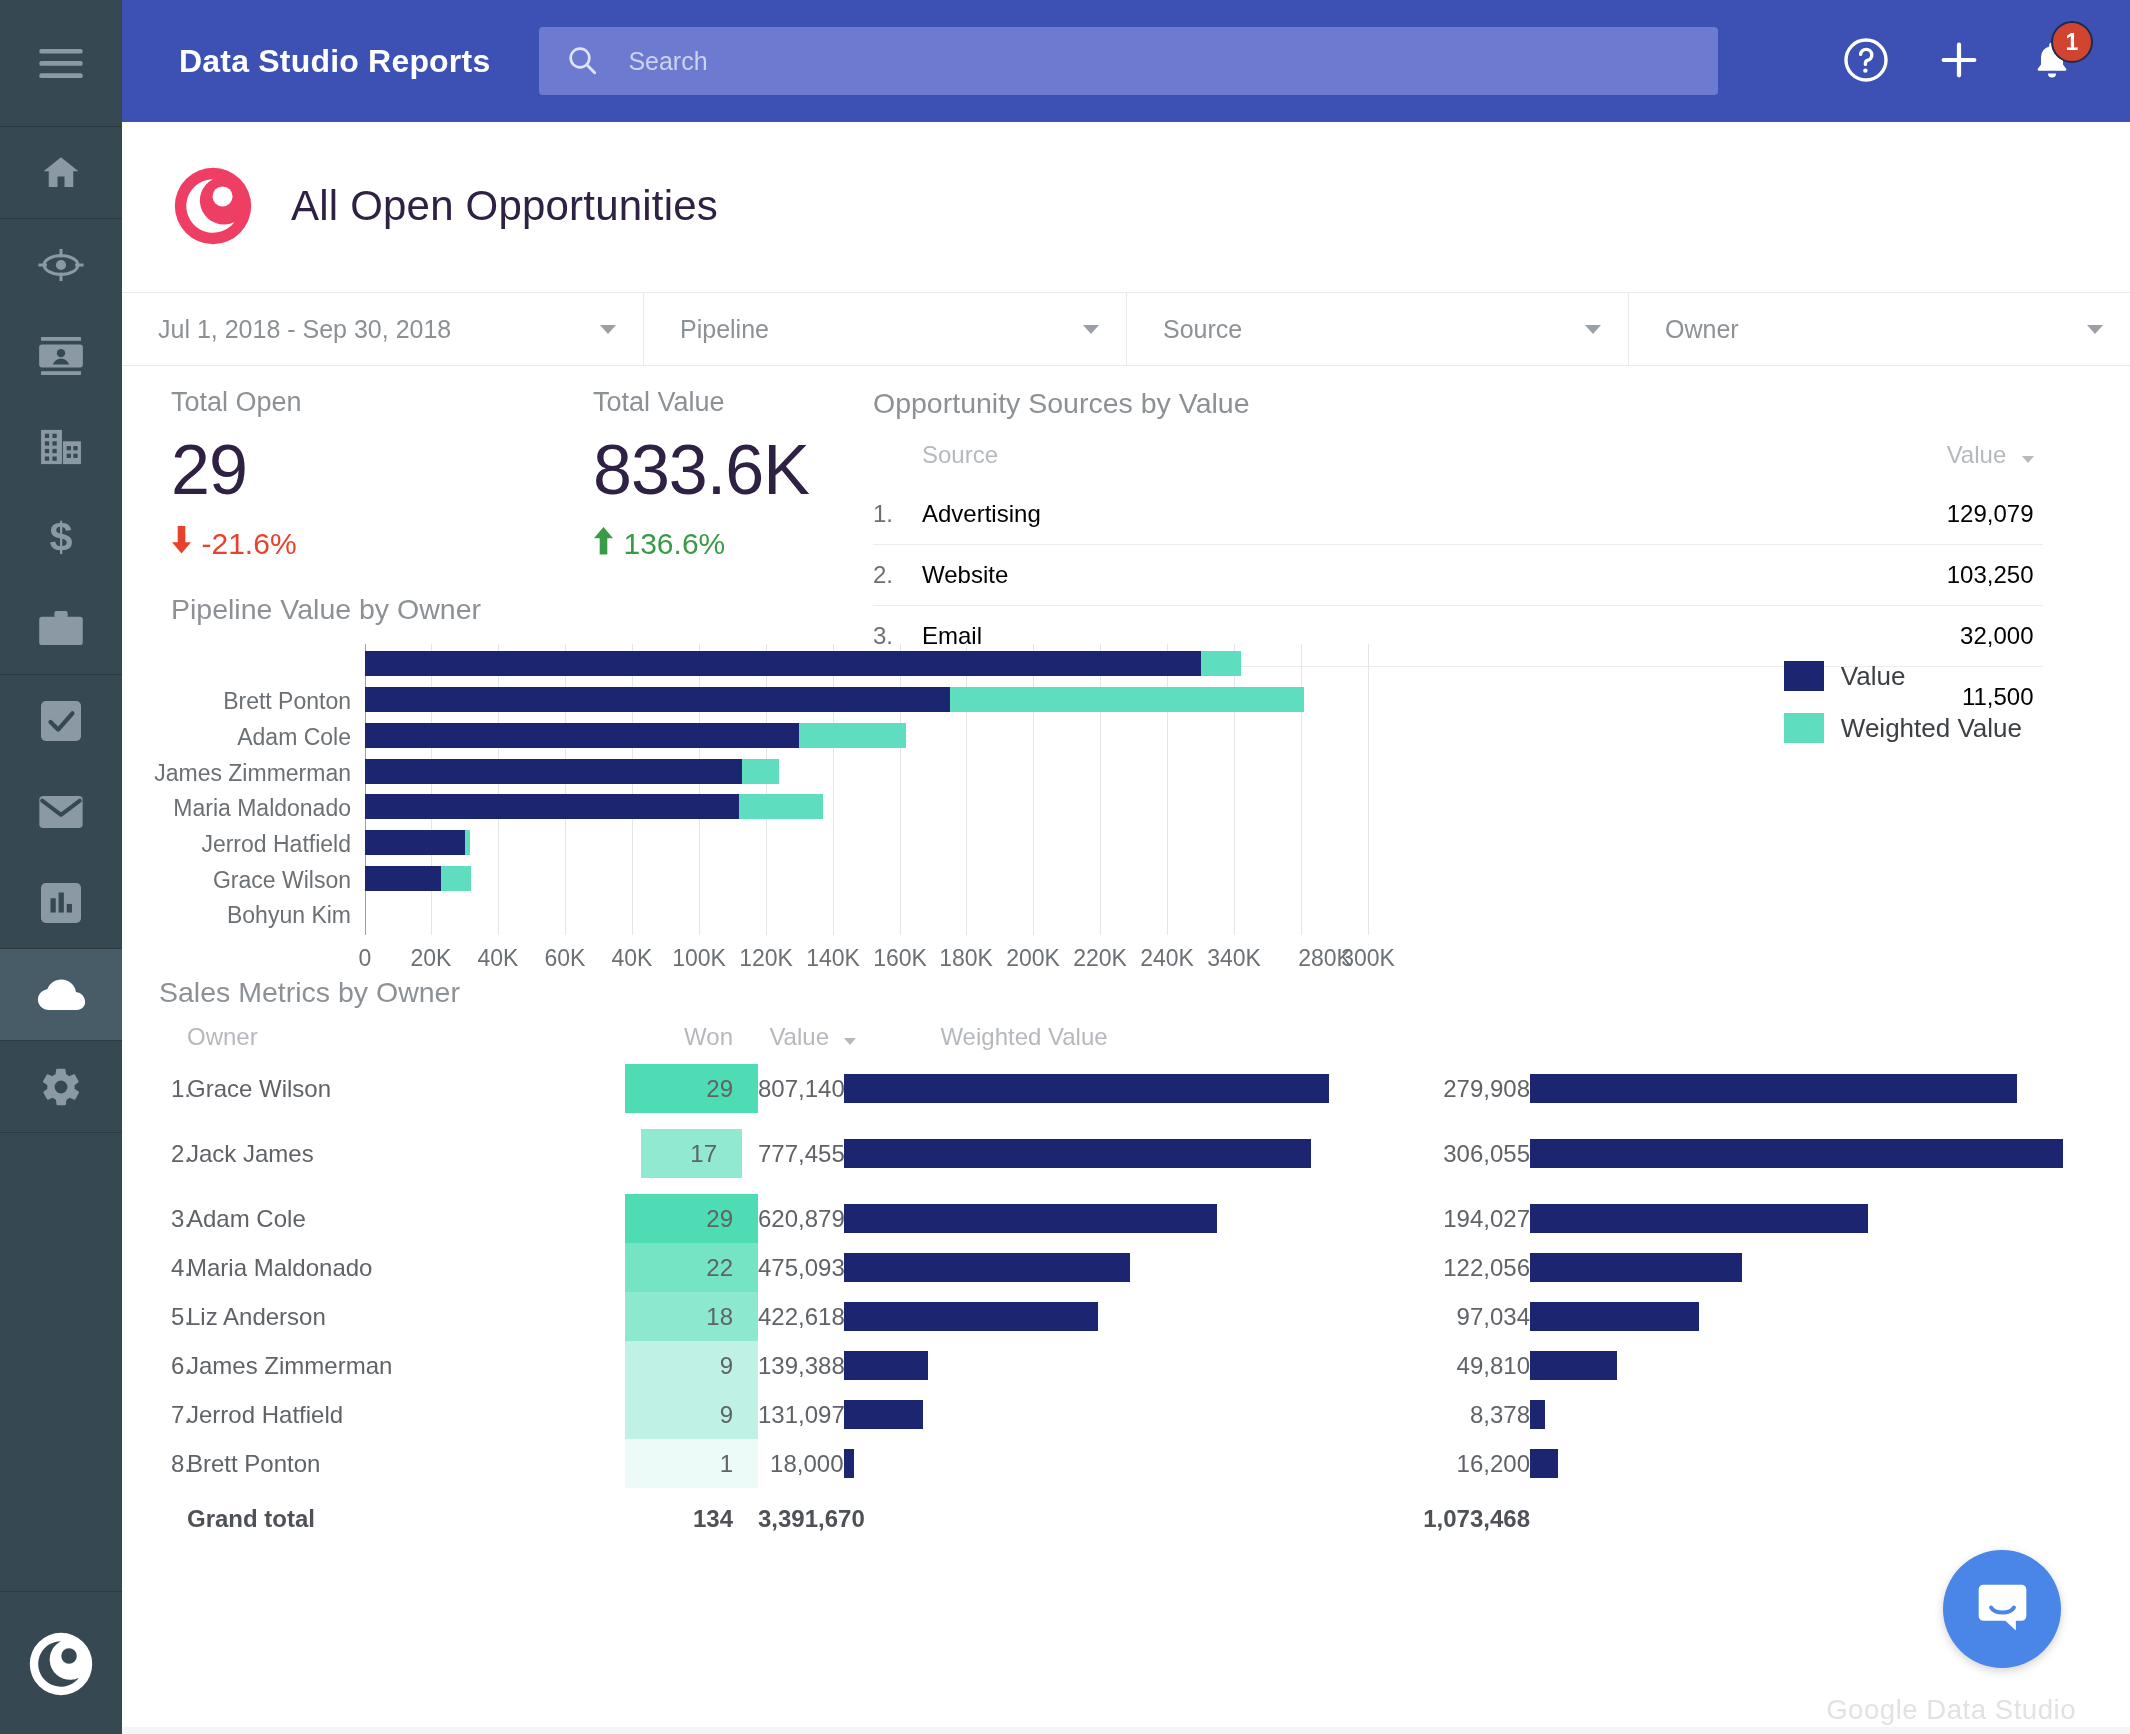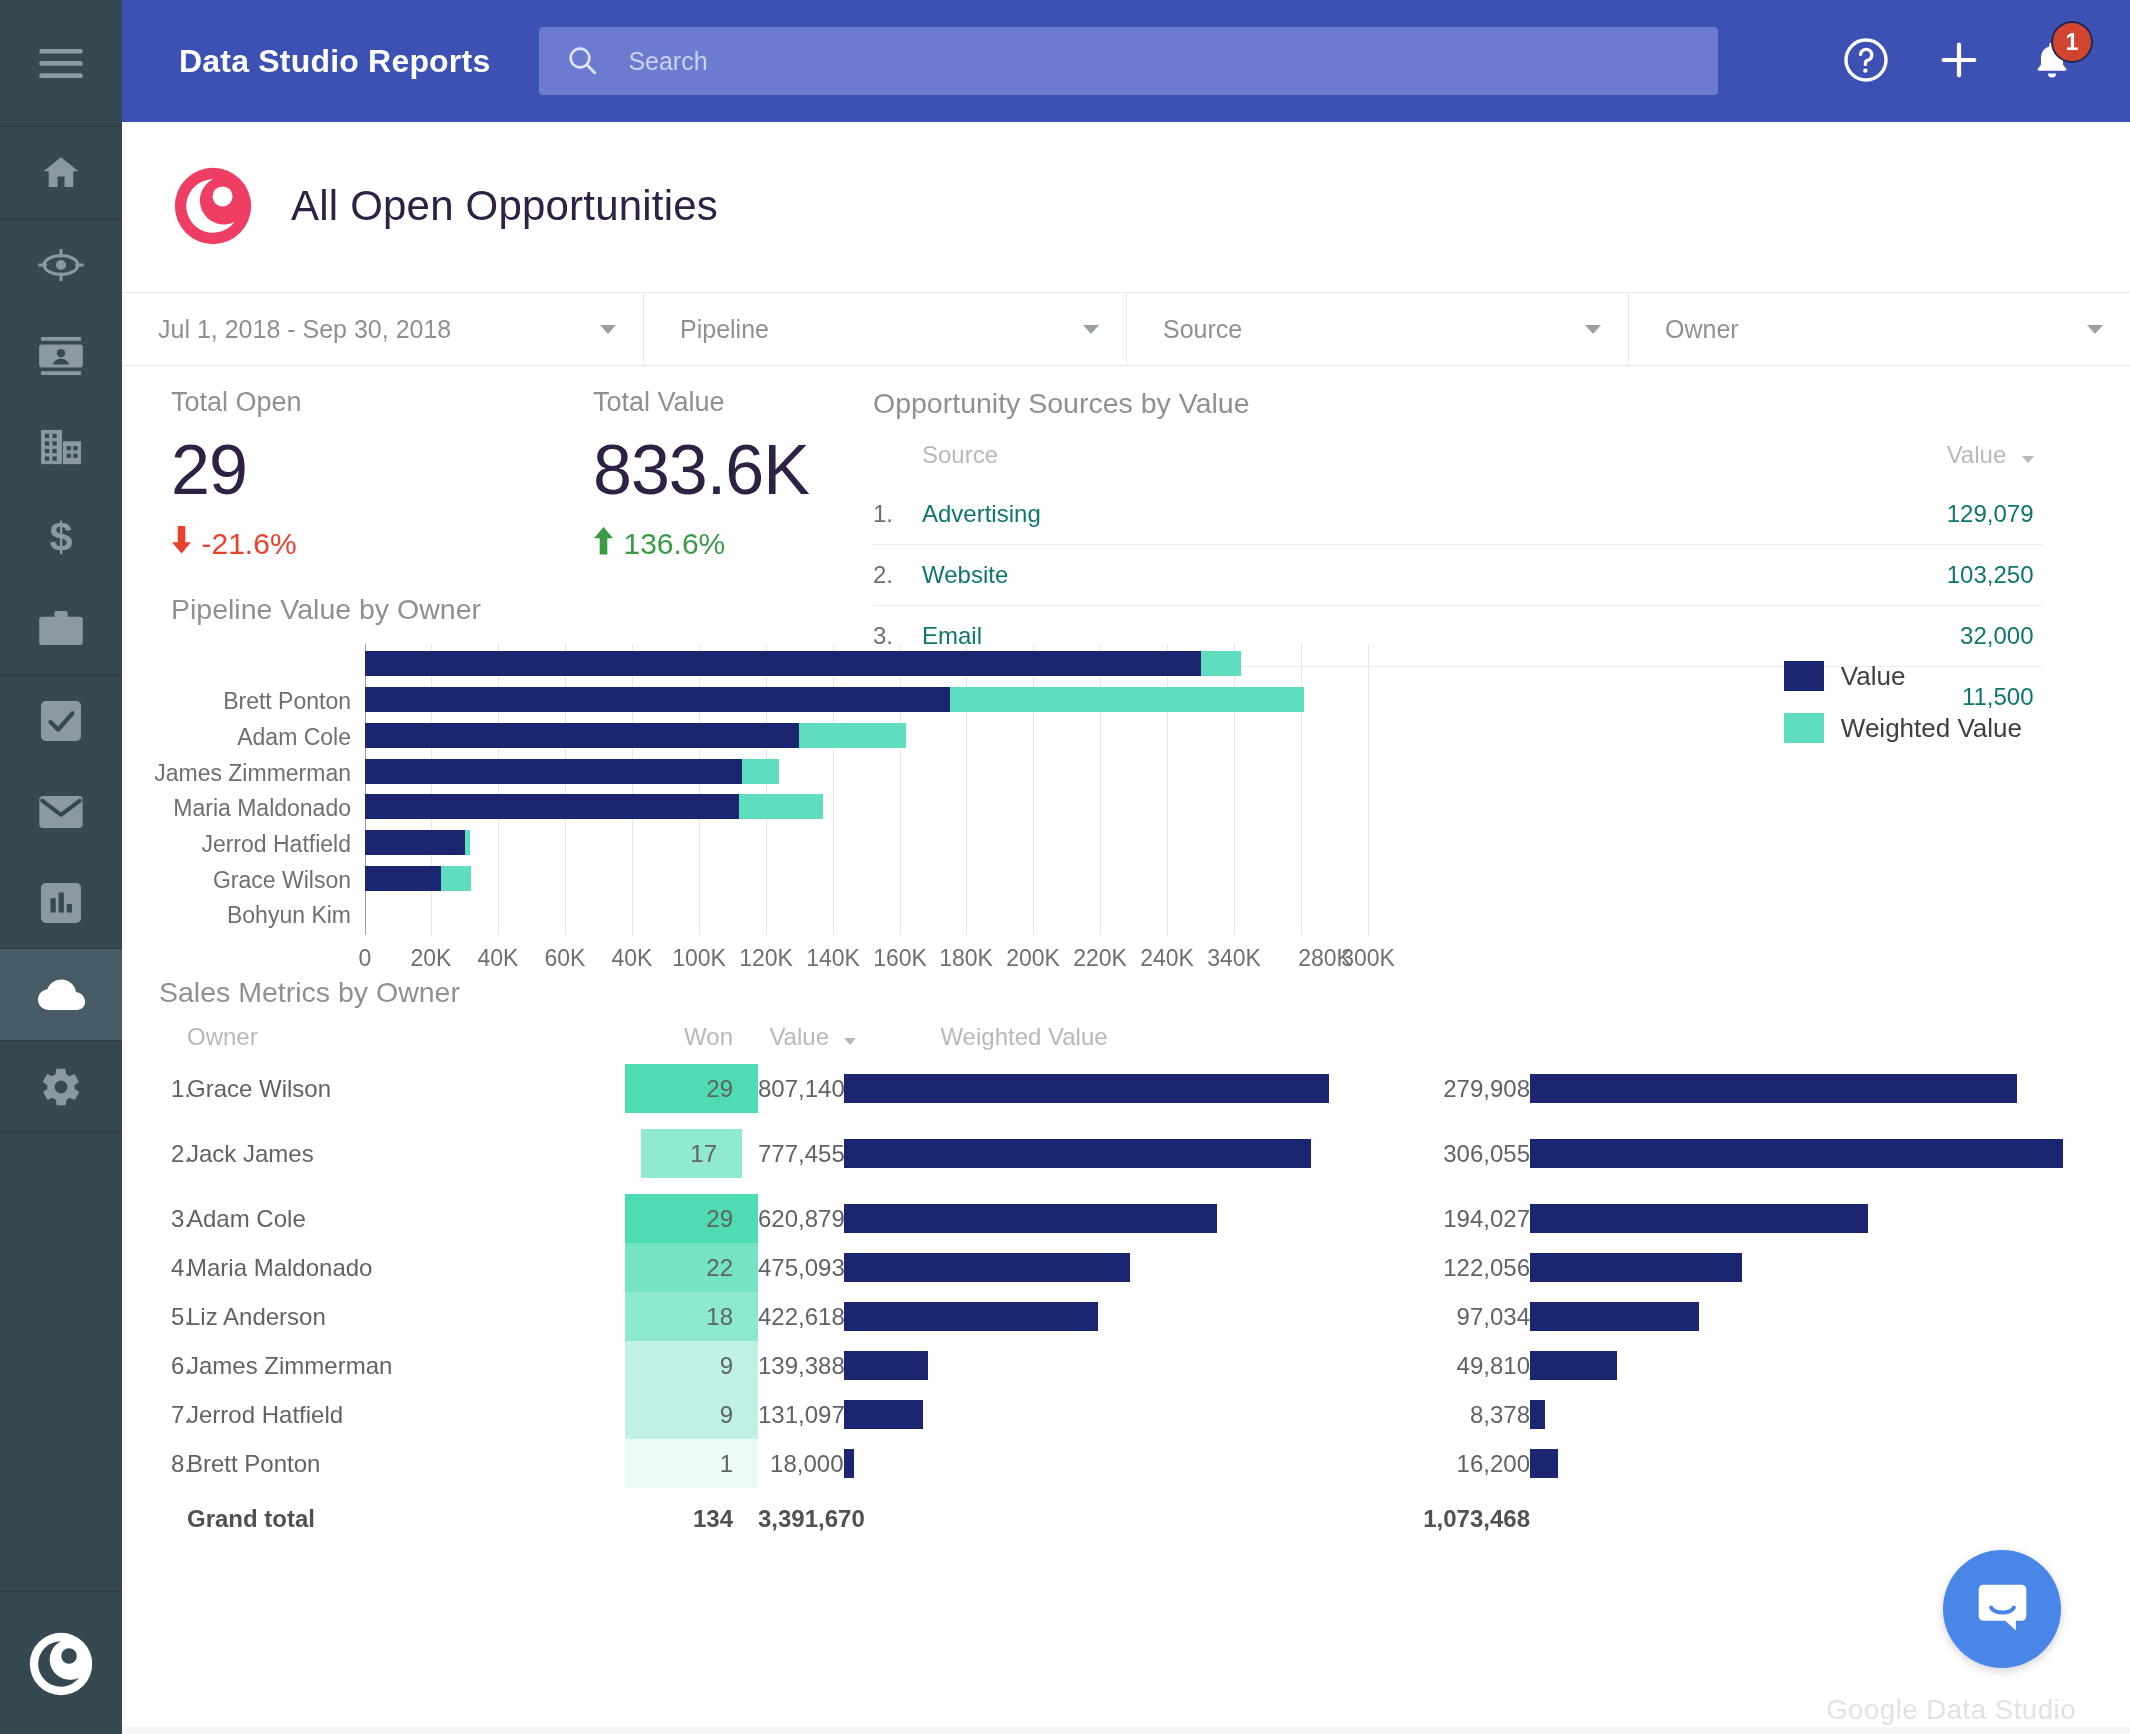--- a/index.html
+++ b/index.html
@@ -98,21 +98,21 @@
   #kpi-open { left:49px; }
   #kpi-value { left:471px; }
 
   
   #sources { position:absolute; left:751px; top:21px; width:1170px; }
   #sources-title { font-size:28.5px; color:#8c9196; }
   #sources table { width:100%; border-collapse:collapse; margin-top:21px; }
   #sources th { font-size:24px; color:#b5b9bd; font-weight:normal; padding:0 0 15px 0; }
   #sources th.c-src { text-align:left; padding-left:49px; }
   #sources th.c-val { text-align:right; padding-right:9.5px; }
-  #sources td { font-size:24px; color:#0f766e; padding:16px 0; border-top:1px solid #ececec; }
+  #sources td { font-size:24px; color:#000000; padding:16px 0; border-top:1px solid #ececec; }
   #sources tr:first-child td { border-top:none; }
   #sources td.c-rank { width:49px; color:#6b7075; }
   #sources td.c-val { text-align:right; padding-right:9.5px; }
 
   
   #pipe { position:relative; margin-top:5.7px; height:380px; }
   #pipe-title { font-size:28.5px; color:#8c9196; padding-left:49px; }
   #pipe-plot { position:absolute; left:0; top:51px; width:1921px; height:323px; }
   .pipe-label { position:absolute; right:0; font-size:23px; color:#6b7075; text-align:right; white-space:nowrap; }
   #pipe-axis { position:absolute; left:0; bottom:0; height:38px; }

